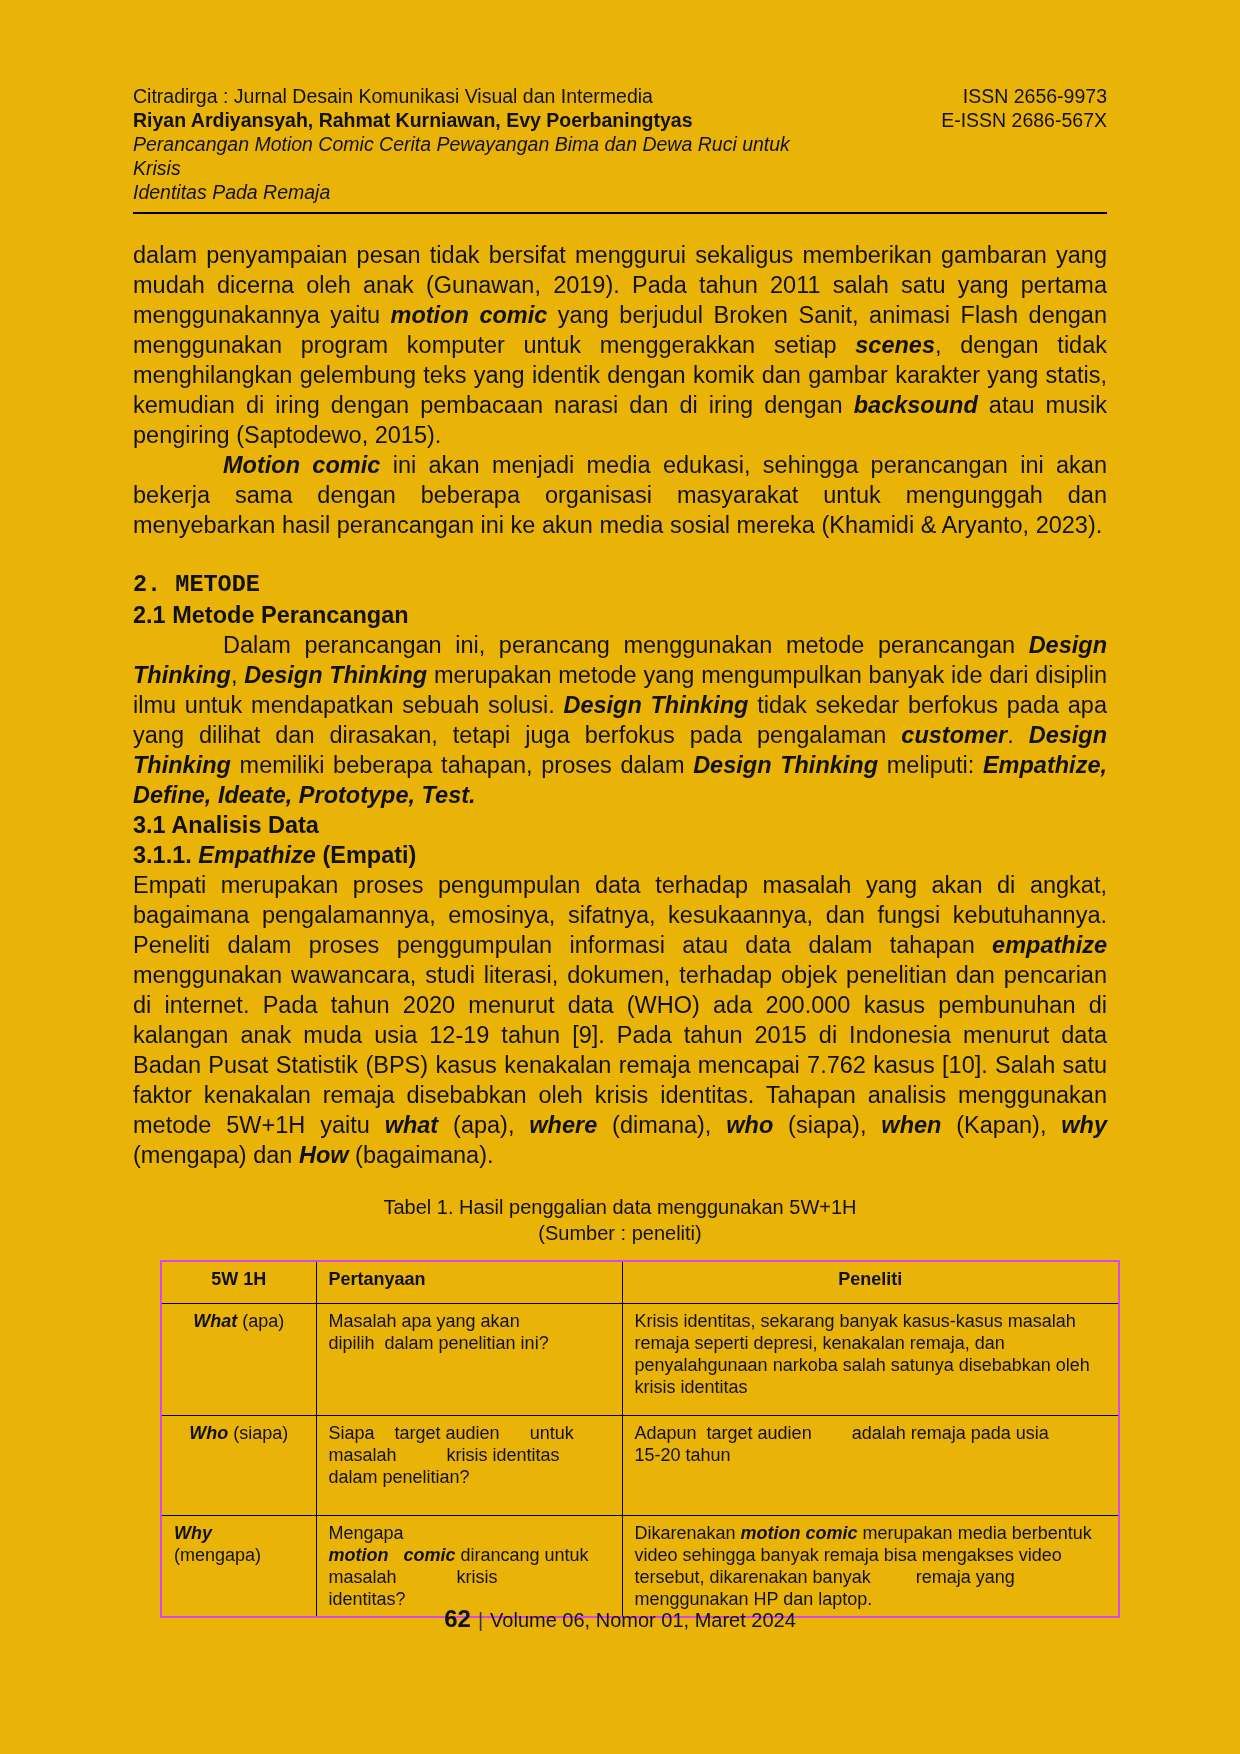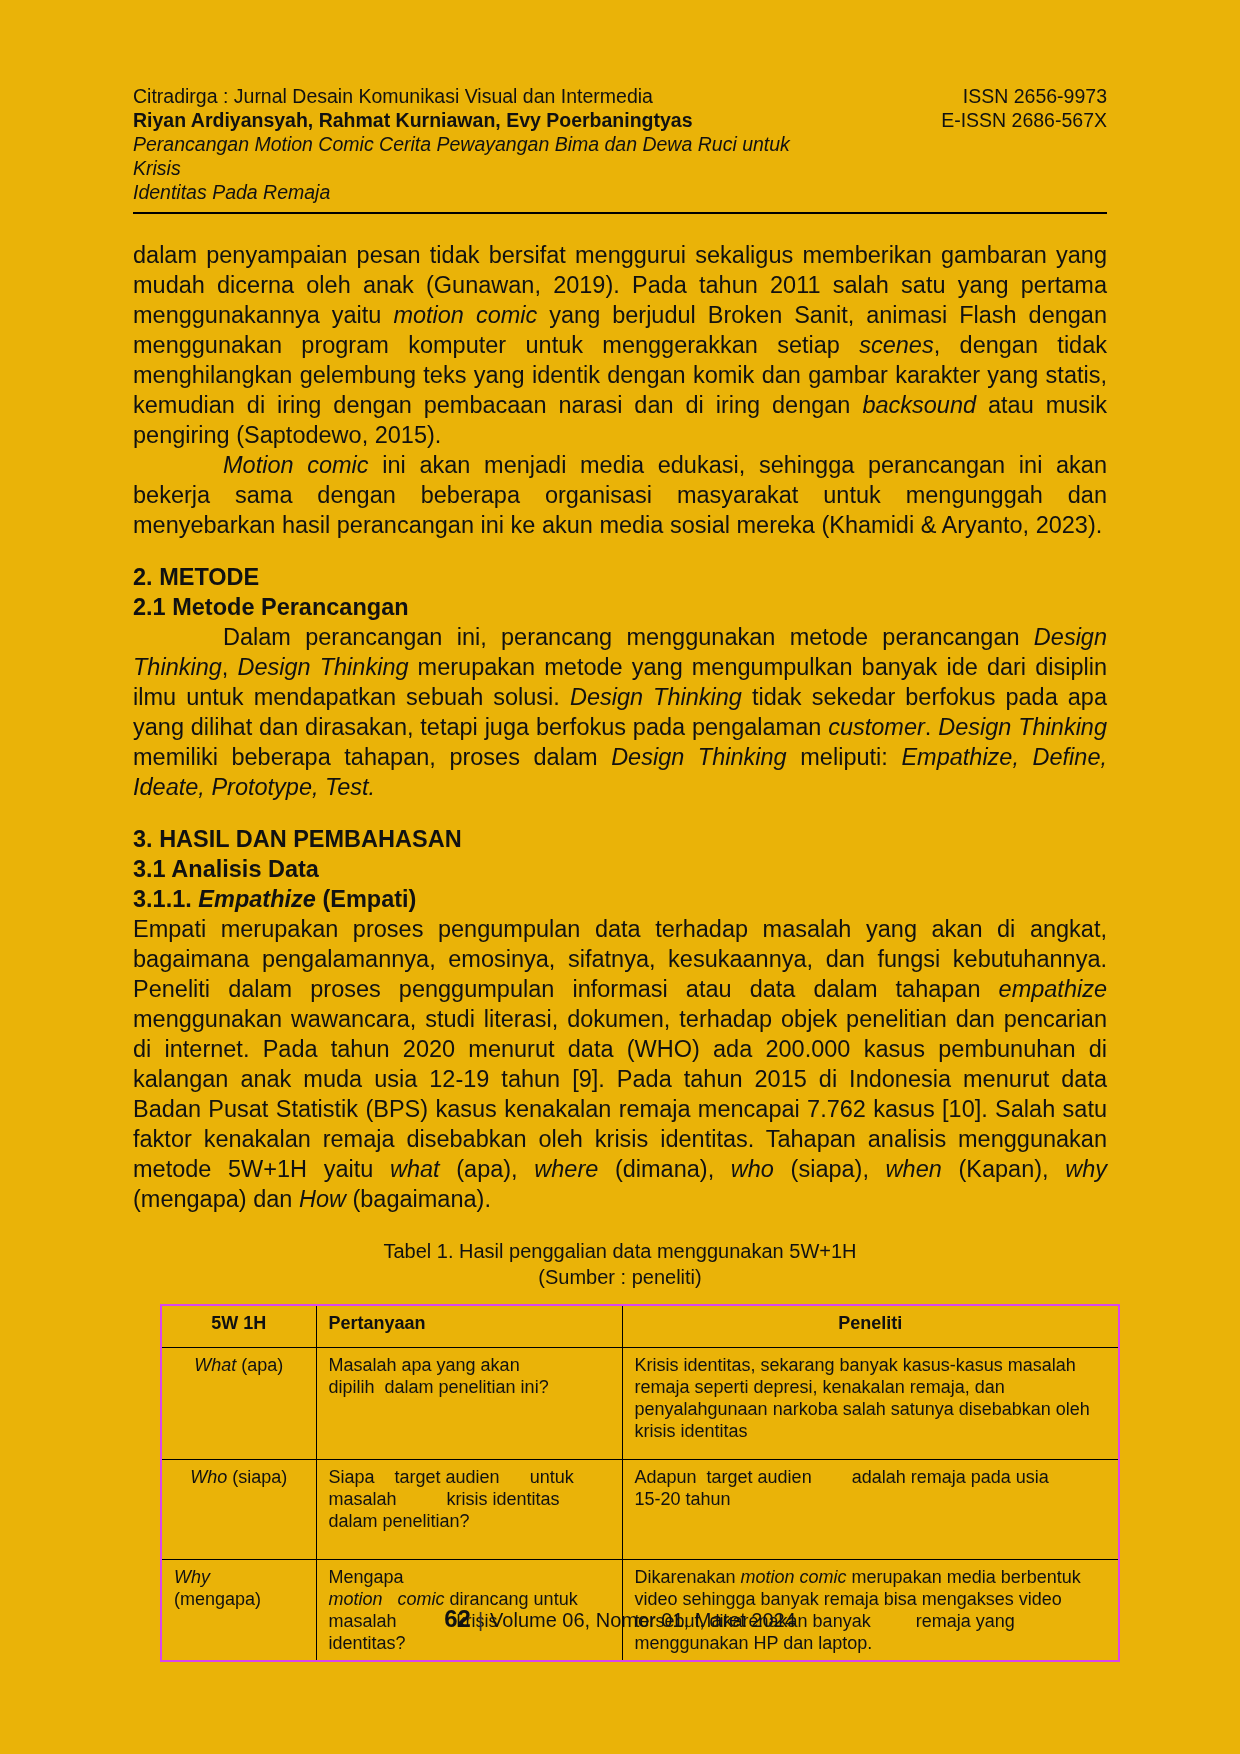--- a/index.html
+++ b/index.html
@@ -18,22 +18,22 @@
   .hdr-right{font-size:19.5px;line-height:24px;text-align:right;white-space:nowrap;}
   .journal-name{font-weight:normal;}
   .authors{font-weight:bold;}
   .article-title{font-style:italic;white-space:pre-line;}
   .rule{border:none;border-top:2px solid #000;margin:8px 0 0 0;}
   
   .bodytext{margin-top:26px;}
   .para{font-size:23.5px;line-height:30px;text-align:justify;text-justify:inter-word;margin:0;}
   .indent{text-indent:90px;}
   .heading{font-size:23.5px;line-height:30px;font-weight:bold;margin:0;}
-  .gap-top{margin-top:22px;}
-  .it{font-style:italic;}
+  .gap-top{margin-top:30px;font-family:Liberation Mono, monospace;}
+  .it{font-style:italic;font-weight:bold;}
   
   .caption{margin-top:24px;text-align:center;font-size:20px;line-height:26px;}
   
   table.w5{
     border-collapse:collapse;
     width:958px;
     margin:14px 0 0 27px;
     font-size:18px;line-height:22px;
     border:2px solid #d946ef;
     table-layout:fixed;
@@ -82,21 +82,20 @@
   <hr class="rule">
 
   <div class="bodytext">
     <p class="para"><span>dalam  penyampaian pesan tidak bersifat menggurui sekaligus memberikan gambaran yang mudah dicerna oleh anak (Gunawan, 2019). Pada tahun 2011 salah satu yang pertama menggunakannya yaitu </span><span class="it">motion comic</span><span> yang berjudul Broken Sanit, animasi Flash dengan menggunakan program komputer untuk menggerakkan setiap </span><span class="it">scenes</span><span>, dengan tidak menghilangkan gelembung teks yang identik dengan komik dan gambar karakter yang statis, kemudian di iring dengan pembacaan narasi dan di iring dengan </span><span class="it">backsound</span><span> atau musik pengiring (Saptodewo, 2015).</span></p>
     <p class="para indent"><span class="it">Motion comic</span><span> ini akan menjadi media edukasi, sehingga perancangan ini akan bekerja sama dengan beberapa organisasi masyarakat untuk mengunggah dan menyebarkan hasil perancangan  ini ke akun media sosial mereka (Khamidi &amp; Aryanto, 2023).</span></p>
 
     <h2 class="heading gap-top">2. METODE</h2>
     <h3 class="heading">2.1 Metode Perancangan</h3>
     <p class="para indent"><span>Dalam perancangan ini, perancang menggunakan metode perancangan </span><span class="it">Design Thinking</span><span>, </span><span class="it">Design Thinking</span><span> merupakan metode yang mengumpulkan banyak ide dari disiplin ilmu untuk mendapatkan sebuah solusi. </span><span class="it">Design Thinking</span><span> tidak sekedar berfokus pada apa yang dilihat dan dirasakan, tetapi juga berfokus pada pengalaman </span><span class="it">customer</span><span>. </span><span class="it">Design Thinking</span><span> memiliki beberapa tahapan, proses dalam </span><span class="it">Design Thinking</span><span> meliputi: </span><span class="it">Empathize, Define, Ideate, Prototype, Test.</span></p>
 
-    <h2 class="heading gap-top">3. HASIL DAN PEMBAHASAN</h2>
     <h3 class="heading">3.1 Analisis Data</h3>
     <h4 class="heading"><span>3.1.1. </span><span class="it">Empathize</span><span> (Empati)</span></h4>
     <p class="para"><span>Empati merupakan proses pengumpulan data terhadap masalah yang akan di angkat, bagaimana pengalamannya, emosinya, sifatnya, kesukaannya, dan fungsi kebutuhannya. Peneliti dalam proses penggumpulan informasi atau data dalam tahapan </span><span class="it">empathize</span><span> menggunakan wawancara, studi literasi, dokumen, terhadap objek penelitian dan pencarian di internet. Pada tahun 2020 menurut data (WHO) ada 200.000 kasus pembunuhan di kalangan anak muda usia 12-19 tahun [9]. Pada  tahun 2015 di Indonesia menurut data Badan Pusat Statistik (BPS) kasus kenakalan remaja mencapai 7.762 kasus [10]. Salah satu faktor kenakalan remaja disebabkan oleh krisis identitas. Tahapan analisis menggunakan metode 5W+1H yaitu </span><span class="it">what</span><span> (apa), </span><span class="it">where</span><span> (dimana), </span><span class="it">who</span><span> (siapa), </span><span class="it">when</span><span> (Kapan), </span><span class="it">why</span><span> (mengapa) dan </span><span class="it">How</span><span> (bagaimana).</span></p>
   </div>
 
   <div class="caption">
     <div>Tabel 1. Hasil penggalian data menggunakan 5W+1H</div>
     <div>(Sumber : peneliti)</div>
   </div>
 

